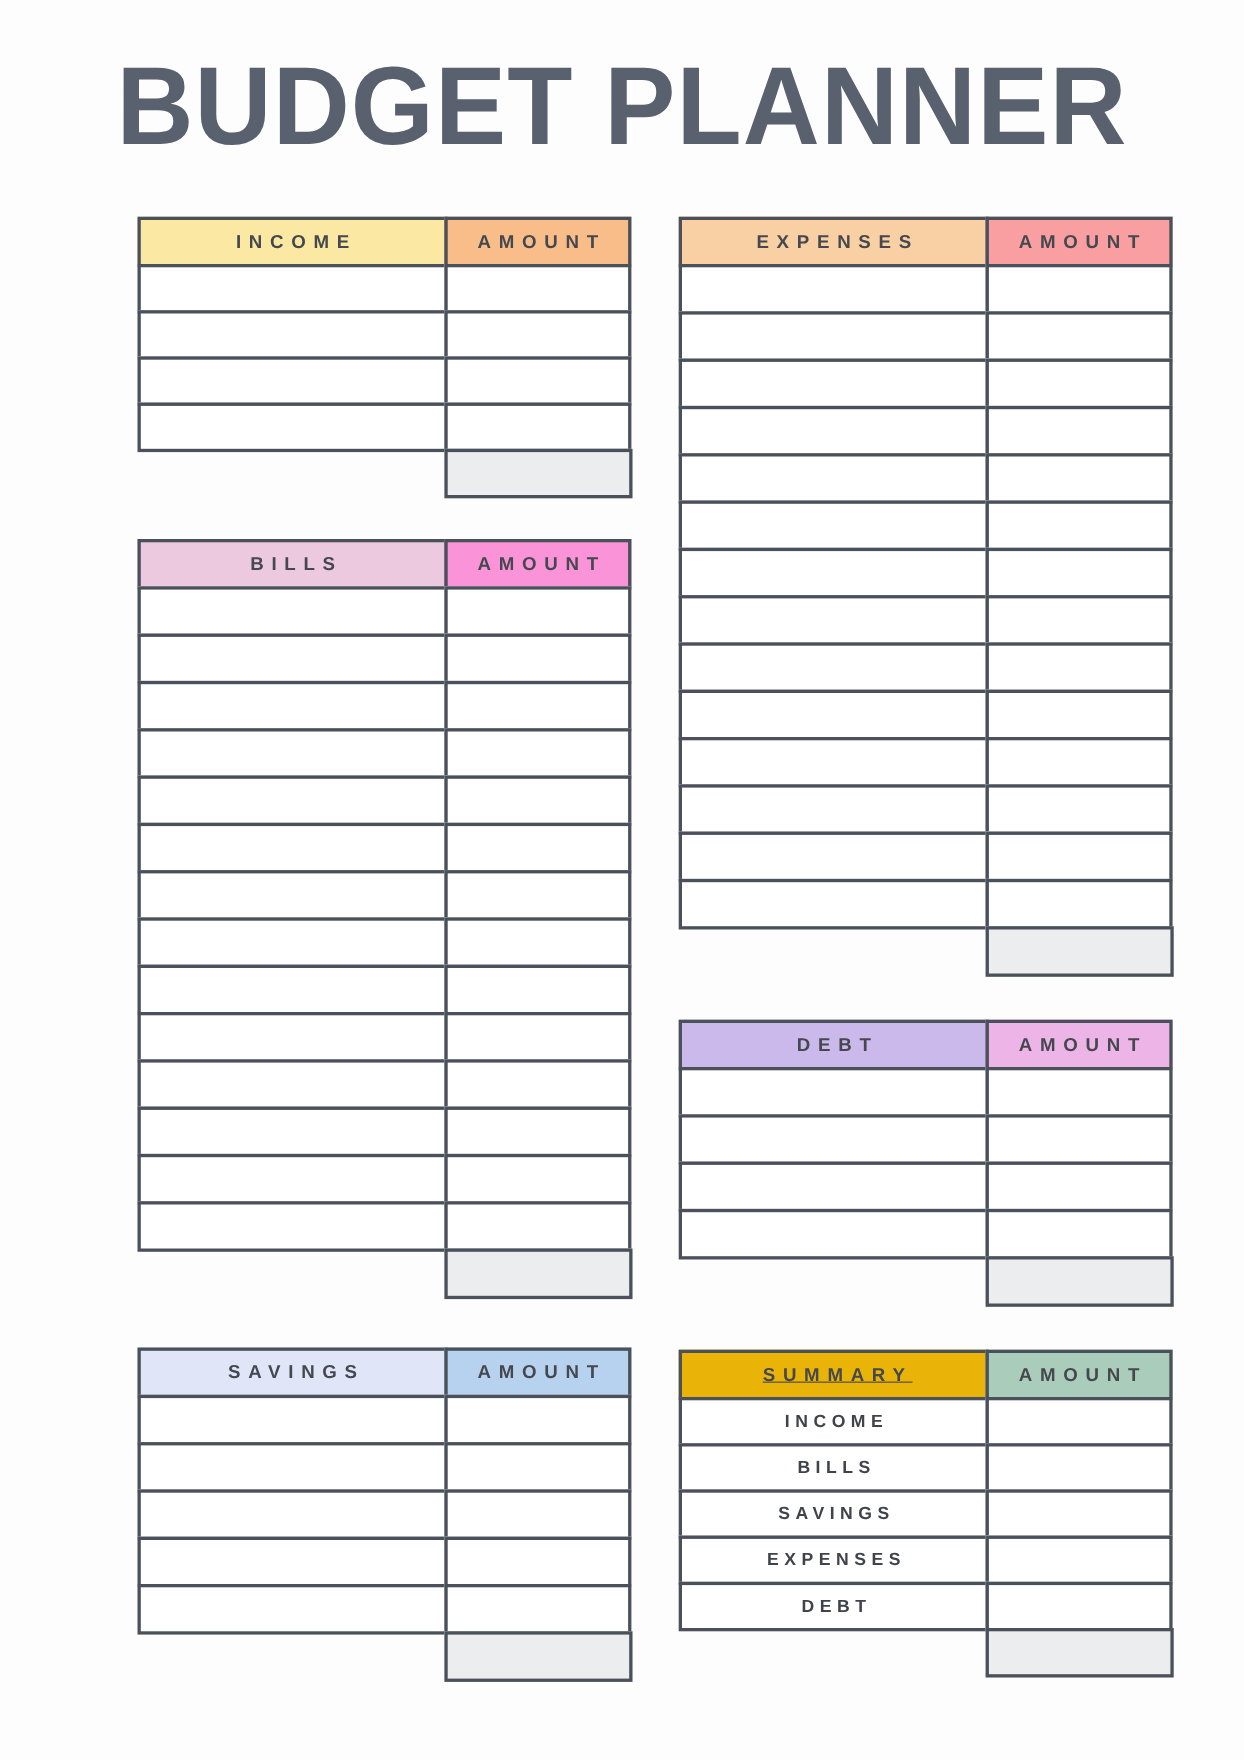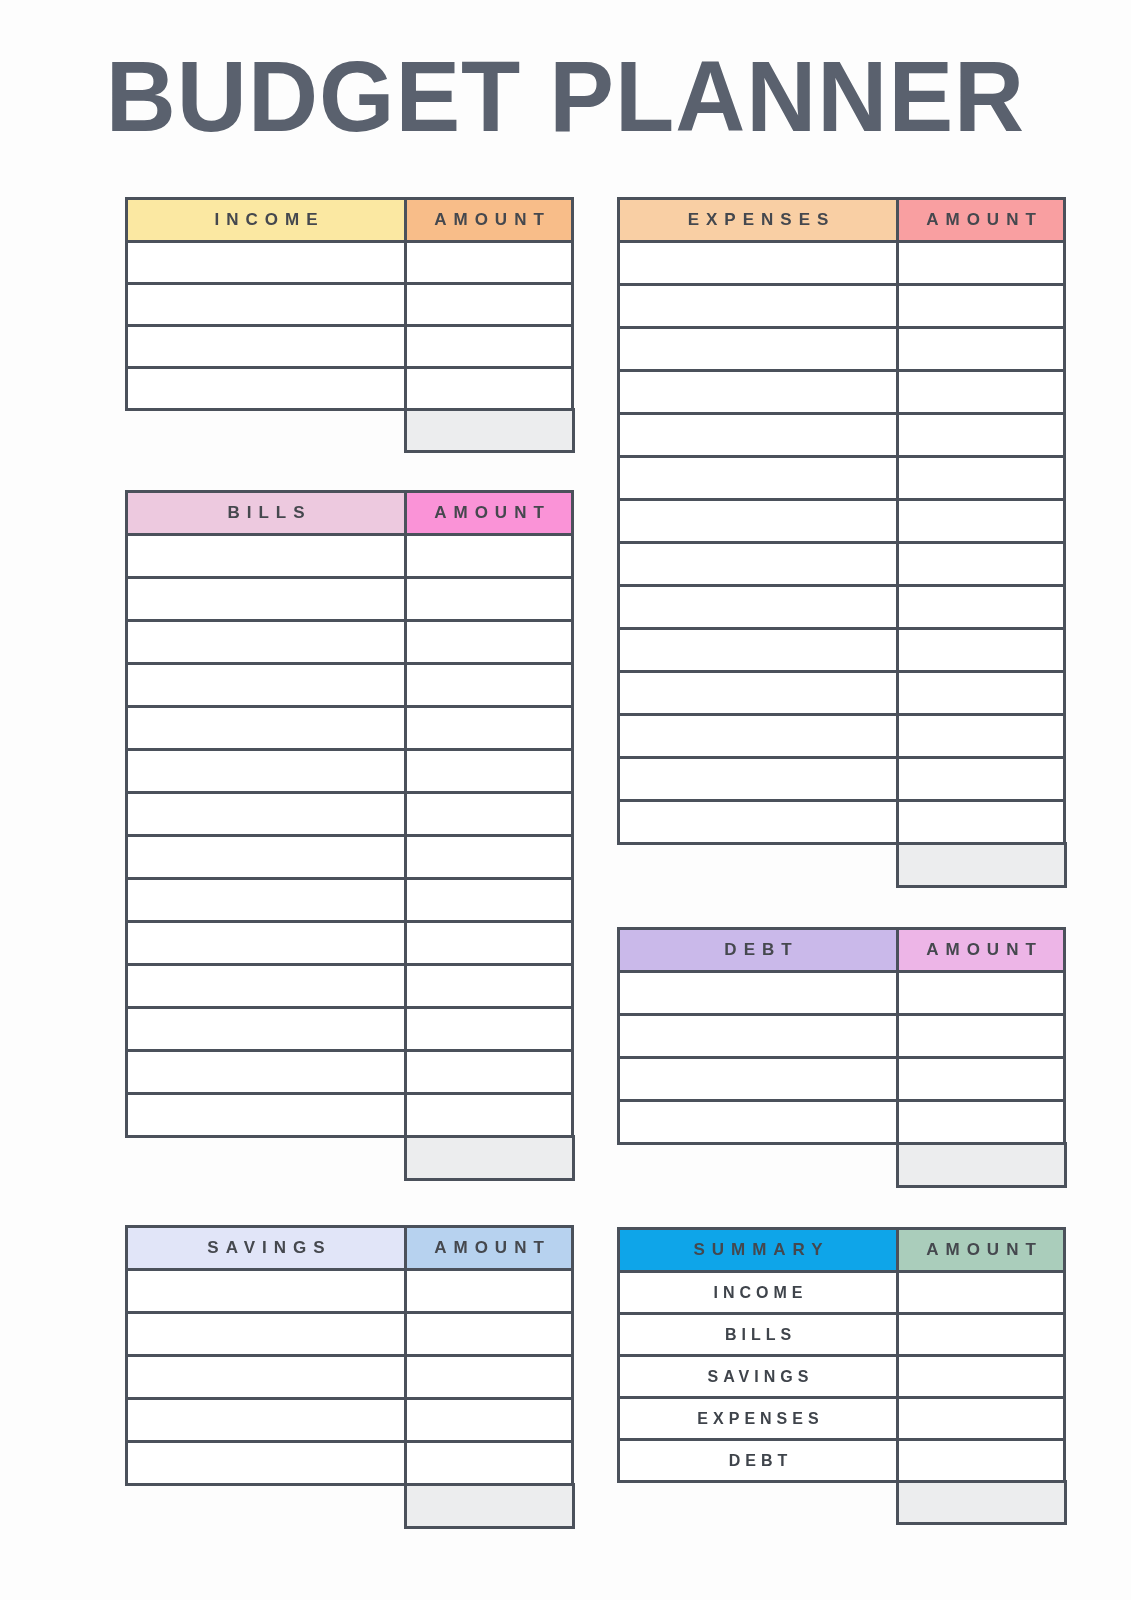--- a/index.html
+++ b/index.html
@@ -294,21 +294,21 @@
       <div class="cell amt-cell"></div>
     </div>
   <div class="row total-row">
     <div class="spacer"></div>
     <div class="cell total-cell" style="background-color: rgb(236, 237, 238);"></div>
   </div>
 </div>
 
 <div class="btable compact" style="left:585px; top:1227px;">
   <div class="row header-row">
-    <div class="cell cat-cell header-cell" style="background-color: #0ea5e9;">SUMMARY</div>
+    <div class="cell cat-cell header-cell" style="background-color: #eab308; text-decoration: underline;">SUMMARY</div>
     <div class="cell amt-cell header-cell" style="background-color: rgb(170, 205, 187);">AMOUNT</div>
   </div>
   <div class="row">
     <div class="cell cat-cell label-cell">INCOME</div>
     <div class="cell amt-cell"></div>
   </div>
   <div class="row">
     <div class="cell cat-cell label-cell">BILLS</div>
     <div class="cell amt-cell"></div>
   </div>

